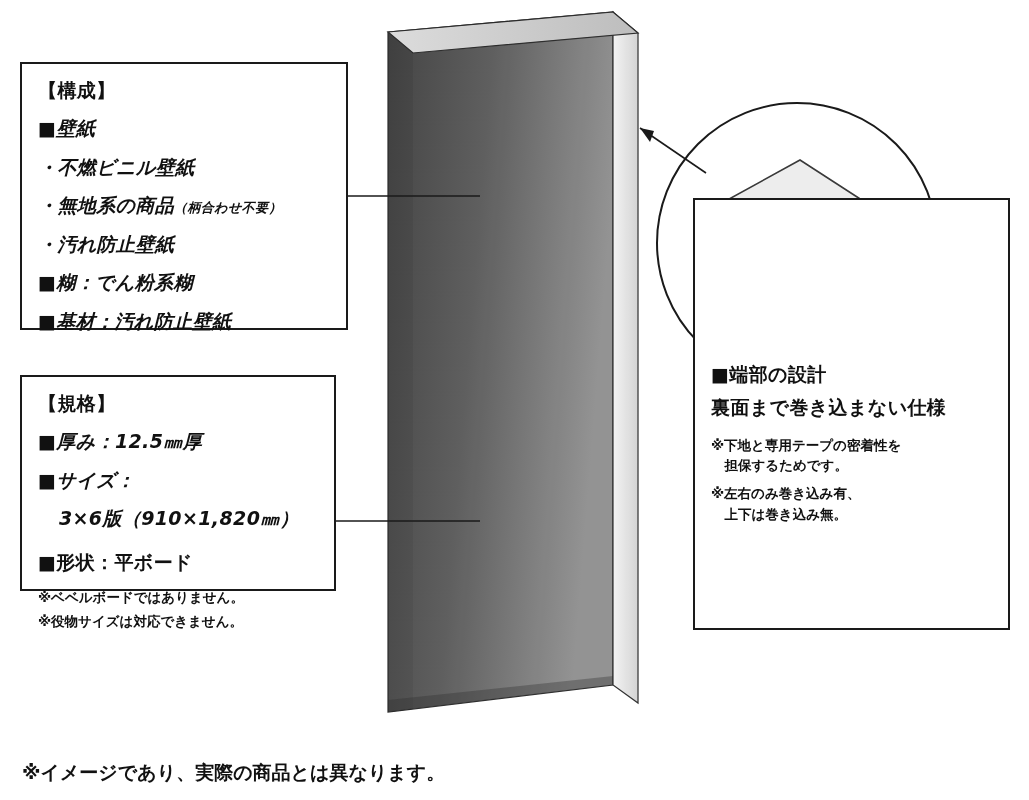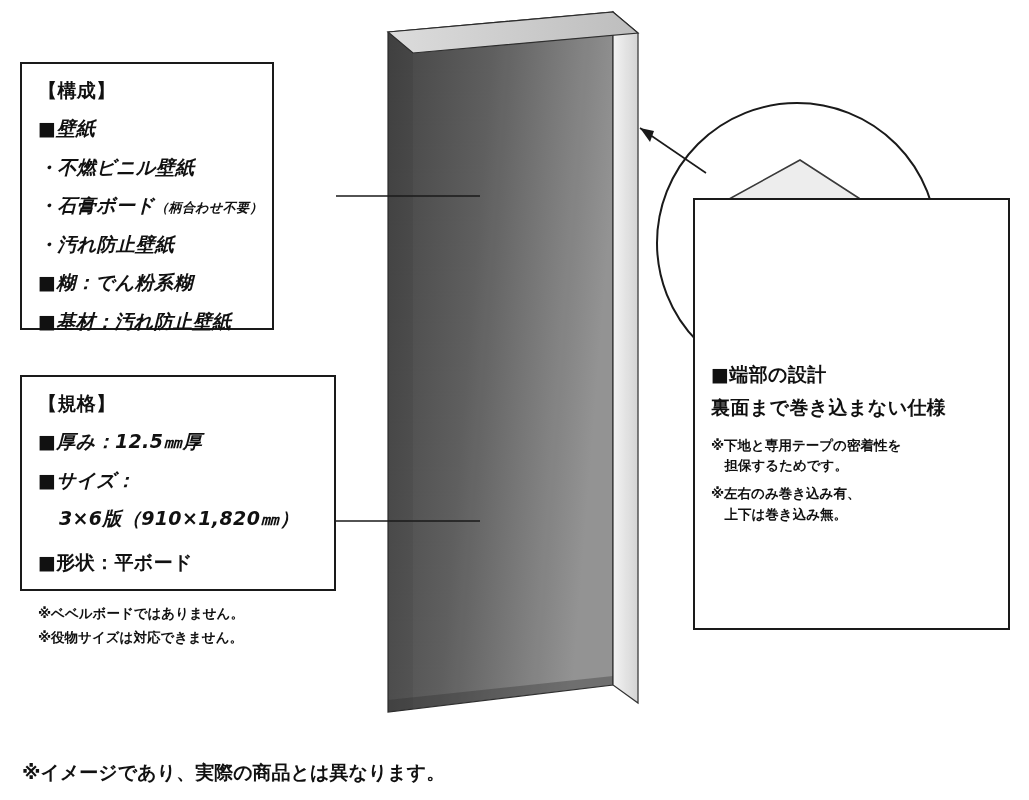--- a/index.html
+++ b/index.html
@@ -53,21 +53,21 @@
   .indent {
     padding-left: 1.1em;
   }
   .gap-top { margin-top: 9px; font-style: italic; }
   .gap-top-lg { margin-top: 14px; }
 
   
   #panel-composition {
     left: 20px;
     top: 62px;
-    width: 254px;
+    width: 328px;
     height: 268px;
   }
   #panel-composition .panel-inner { padding: 12px 16px; }
 
   
   #panel-spec {
     left: 20px;
     top: 375px;
     width: 316px;
     height: 216px;
@@ -179,36 +179,36 @@
 
     <line x1="693" y1="200" x2="693" y2="200" stroke="#1a1a1a" stroke-width="0"></line>
   </svg>
 
   <div class="panel" id="panel-composition">
     <div class="panel-inner">
       <div class="line sz-18">【構成】</div>
       <div class="line sz-18 gap-top">■壁紙</div>
       <div class="line sz-18 gap-top">・不燃ビニル壁紙</div>
       <div class="line sz-18 gap-top">
-        <span>・石膏ボード</span><span class="sub">（柄合わせ不要）</span>
+        <span>・無地系の商品</span><span class="sub">（柄合わせ不要）</span>
       </div>
       <div class="line sz-18 gap-top">・汚れ防止壁紙</div>
       <div class="line sz-18 gap-top">■糊：でん粉系糊</div>
       <div class="line sz-18 gap-top">■基材：汚れ防止壁紙</div>
     </div>
   </div>
 
   <div class="panel" id="panel-spec">
     <div class="panel-inner">
       <div class="line sz-18">【規格】</div>
       <div class="line sz-18 gap-top">■厚み：12.5㎜厚</div>
       <div class="line sz-18 gap-top">■サイズ：</div>
       <div class="line sz-18 indent gap-top">3×6版（910×1,820㎜）</div>
       <div class="line sz-18 gap-top-lg">■形状：平ボード</div>
-      <div class="note" style="margin-top:26px">※ベベルボードではありません。</div>
+      <div class="note" style="margin-top:10px">※ベベルボードではありません。</div>
       <div class="note" style="margin-top:4px">※役物サイズは対応できません。</div>
     </div>
   </div>
 
   <div class="panel" id="panel-edge">
     <div class="edge-body">
       <div class="line sz-18">■端部の設計</div>
       <div class="line sz-18" style="margin-top:4px">裏面まで巻き込まない仕様</div>
       <div class="note" style="margin-top:12px">※下地と専用テープの密着性を</div>
       <div class="note">　担保するためです。</div>

